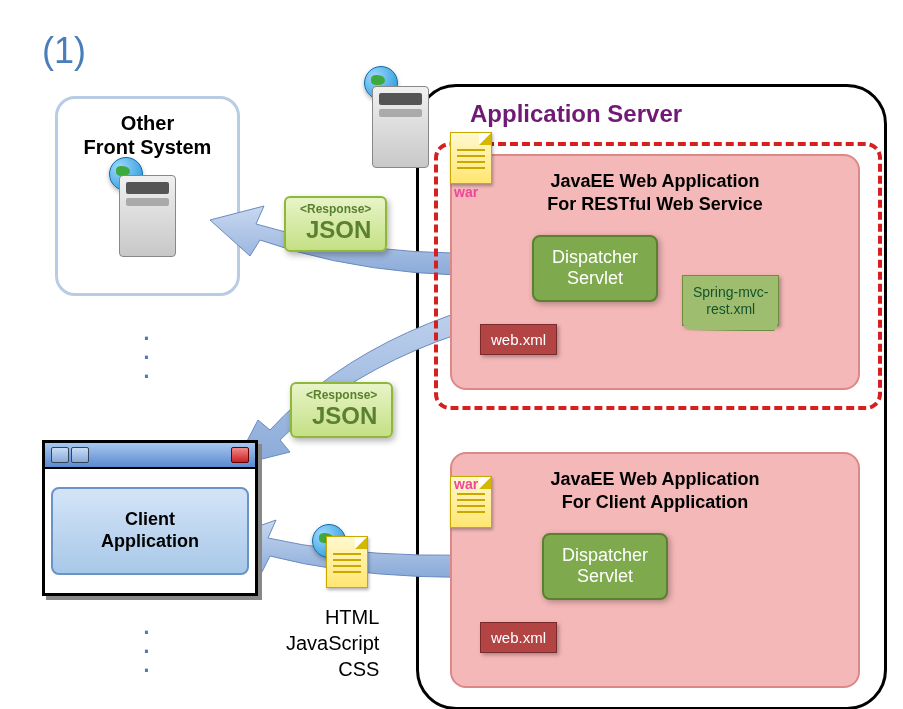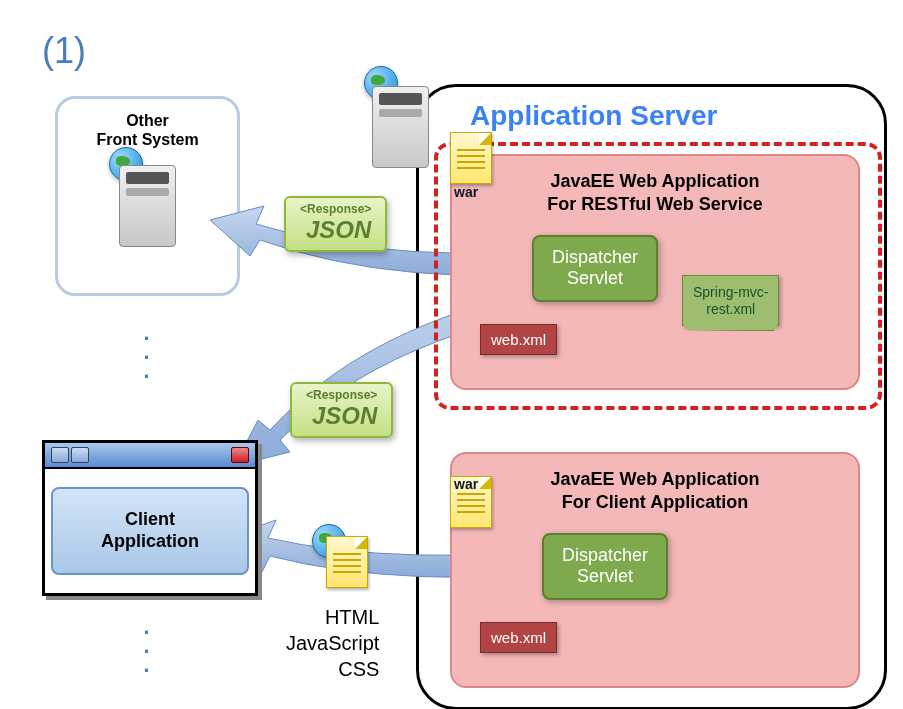--- a/index.html
+++ b/index.html
@@ -1,50 +1,50 @@
 <!DOCTYPE html>
 <html><head>
 <meta charset="utf-8">
 <style>
 body{margin:0;font-family:"Segoe UI",Arial,sans-serif;background:#fff;width:903px;height:709px;position:relative;overflow:hidden}
 .abs{position:absolute}
 .step-label{font-size:36px;color:#4a7ebb;font-weight:400}
 .other-front{left:55px;top:96px;width:185px;height:200px;border:3px solid #b8cce4;border-radius:20px;background:#fff;text-align:center;padding-top:12px;box-sizing:border-box}
-.other-front .title{font-size:16px;font-weight:bold;color:#000;line-height:1.2}
+.other-front .title{font-size:20px;font-weight:bold;color:#000;line-height:1.2}
 .server-tower{width:55px;height:80px;background:linear-gradient(to bottom,#f0f0f0,#c8c8c8);border:1px solid #888;border-radius:4px;position:relative;margin:10px auto 0}
 .server-tower::before{content:"";position:absolute;top:6px;left:6px;right:6px;height:12px;background:#555;border-radius:2px}
 .server-tower::after{content:"";position:absolute;top:22px;left:6px;right:6px;height:8px;background:#aaa;border-radius:2px}
 .globe{width:32px;height:32px;background:radial-gradient(circle at 30% 30%,#9ed8ff,#1a8fd4);border-radius:50%;border:1px solid #0a6aa8;position:absolute;box-shadow:0 2px 4px rgba(0,0,0,0.3)}
 .globe::after{content:"";position:absolute;top:8px;left:6px;width:14px;height:10px;background:#3eaa3e;border-radius:40% 60% 50% 40%}
 .app-server{left:416px;top:84px;width:465px;height:620px;border:3px solid #000;border-radius:40px;background:#fff}
-.app-server-title{position:absolute;left:470px;top:100px;font-size:28px;font-weight:bold;color:#3b82f6}
+.app-server-title{position:absolute;left:470px;top:100px;font-size:24px;font-weight:bold;color:#701a75}
 .webapp-box{position:absolute;border-radius:16px;background:#f5b8b8;border:2px solid #d88;padding:14px 20px;box-sizing:border-box}
 .webapp-title{font-size:18px;font-weight:bold;color:#000;text-align:center;line-height:1.3;margin-bottom:18px}
 .dispatcher-box{background:#7fa94d;border:2px solid #5a8030;border-radius:8px;color:#fff;font-size:18px;text-align:center;padding:10px 18px;display:inline-block;line-height:1.2;box-shadow:2px 2px 6px rgba(0,0,0,0.3)}
 .xml-box{background:#b24444;border:1px solid #7a2a2a;color:#fff;font-size:15px;padding:6px 10px;display:inline-block;box-shadow:2px 2px 4px rgba(0,0,0,0.3)}
 .spring-xml{background:#9fbd6f;border:1px solid #6e8e3e;color:#14532d;font-size:14px;text-align:center;padding:8px 10px;display:inline-block;line-height:1.2;box-shadow:2px 2px 4px rgba(0,0,0,0.3);position:relative}
 .spring-xml::after{content:"";position:absolute;left:0;right:0;bottom:-6px;height:6px;background:#9fbd6f;border:1px solid #6e8e3e;border-top:none;clip-path:polygon(0 0,100% 0,95% 100%,5% 80%)}
 .dashed-red{position:absolute;border:4px dashed #d62020;border-radius:16px;pointer-events:none}
 .json-box{position:absolute;background:linear-gradient(to bottom,#e8f4c8,#c4e084);border:2px solid #8fb83a;border-radius:6px;padding:4px 14px 6px;text-align:right;box-shadow:2px 3px 6px rgba(0,0,0,0.3)}
 .json-box .resp{font-size:12px;color:#5a8030;font-weight:bold}
-.json-box .json{font-size:24px;font-weight:bold;font-style:italic;color:#5a8030}
+.json-box .json{font-size:24px;font-weight:bold;color:#5a8030}
 .client-window{position:absolute;left:42px;top:440px;width:210px;height:150px;background:#fff;border:3px solid #000;box-shadow:4px 4px 0 #888}
 .client-titlebar{height:24px;background:linear-gradient(to bottom,#a8c8f0,#5a8ad0);position:relative;border-bottom:2px solid #000}
 .client-titlebar .btn{position:absolute;top:4px;width:16px;height:14px;background:linear-gradient(to bottom,#c8dcf4,#88aad8);border:1px solid #345;border-radius:2px}
 .client-titlebar .b1{left:6px}
 .client-titlebar .b2{left:26px}
 .client-titlebar .close{right:6px;background:linear-gradient(to bottom,#e88,#c22);border-color:#600}
 .client-app-box{margin:18px 6px;height:84px;background:linear-gradient(to bottom,#d4e4f7,#a8c8e8);border:2px solid #6a94c8;border-radius:8px;display:flex;align-items:center;justify-content:center;font-size:18px;font-weight:bold;color:#000;text-align:center;line-height:1.2}
 .dots{position:absolute;color:#4a7ebb;font-size:32px;line-height:0.6}
 .html-label{position:absolute;left:286px;top:604px;font-size:20px;color:#000;text-align:right;line-height:1.3}
 .file-icon{width:40px;height:50px;background:linear-gradient(to bottom,#fff8d0,#ffe670);border:1px solid #c9a800;position:relative;box-shadow:1px 2px 3px rgba(0,0,0,0.3)}
 .file-icon::before{content:"";position:absolute;top:0;right:0;width:12px;height:12px;background:linear-gradient(135deg,#fff 48%,#d4b800 52%)}
 .file-icon .lines{position:absolute;top:16px;left:6px;right:6px}
 .file-icon .lines span{display:block;height:2px;background:#c9a800;margin-bottom:4px}
-.war-label{position:absolute;font-size:14px;color:#0f172a;font-weight:bold}
+.war-label{position:absolute;font-size:14px;color:#ec4899;font-weight:bold}
 .arrow{position:absolute;pointer-events:none}
 .server-top{left:372px;top:76px}
 </style>
 </head>
 <body>
 
 <div class="abs step-label" style="left:42px;top:30px">(1)</div>
 
 <div class="abs other-front">
   <div class="title">Other</div>

